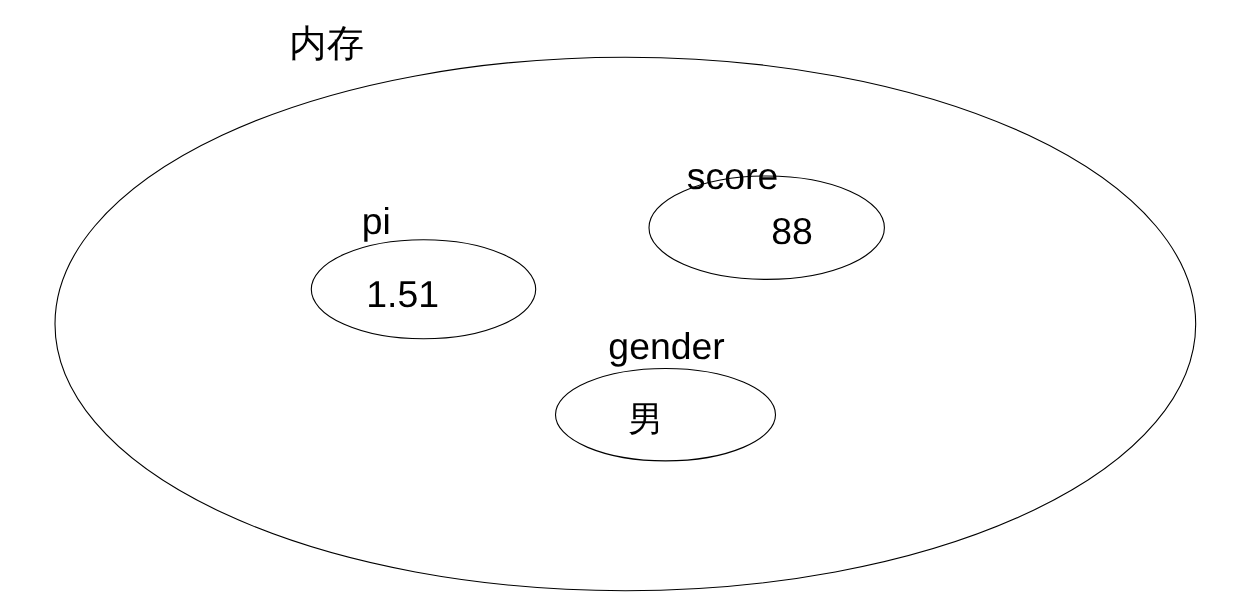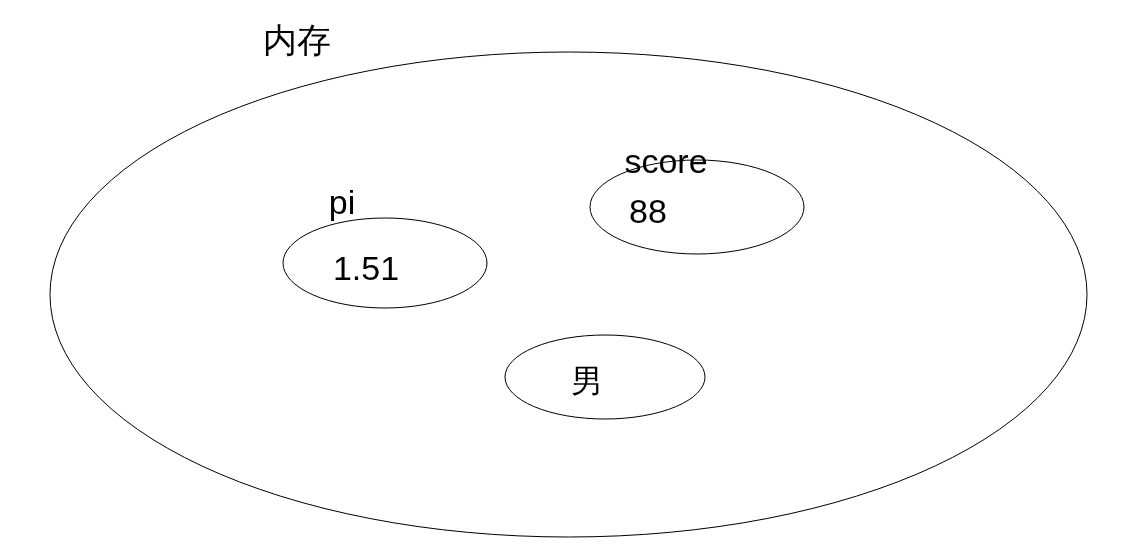--- a/index.html
+++ b/index.html
@@ -37,21 +37,21 @@
   .centered {
     transform: translateX(-50%);
   }
   
   .memory-title { left: 263px; top: 23px; }
   
   .pi-name    { left: 342px; top: 185px; }
   .pi-value   { left: 366px; top: 251px; }
   
   .score-name  { left: 666px; top: 129px; margin-top: 15px; }
-  .score-value { left: 648px; top: 194px; }
+  .score-value { left: 720px; top: 194px; }
   
   .gender-name  { left: 606px; top: 298px; }
   .gender-value { left: 587px; top: 365px; font-size: 32px; }
 </style>
 </head>
 <body>
 
 <div class="canvas">
 
   <svg class="diagram-svg" viewBox="0 0 1137 558">
@@ -62,15 +62,16 @@
   </svg>
 
   <div class="label memory-title">内存</div>
 
   <div class="label centered pi-name">pi</div>
   <div class="label centered pi-value">1.51</div>
 
   <div class="label centered score-name">score</div>
   <div class="label centered score-value">88</div>
 
+  <div class="label centered gender-name">gender</div>
   <div class="label centered gender-value">男</div>
 
 </div>
 
 </body></html>

